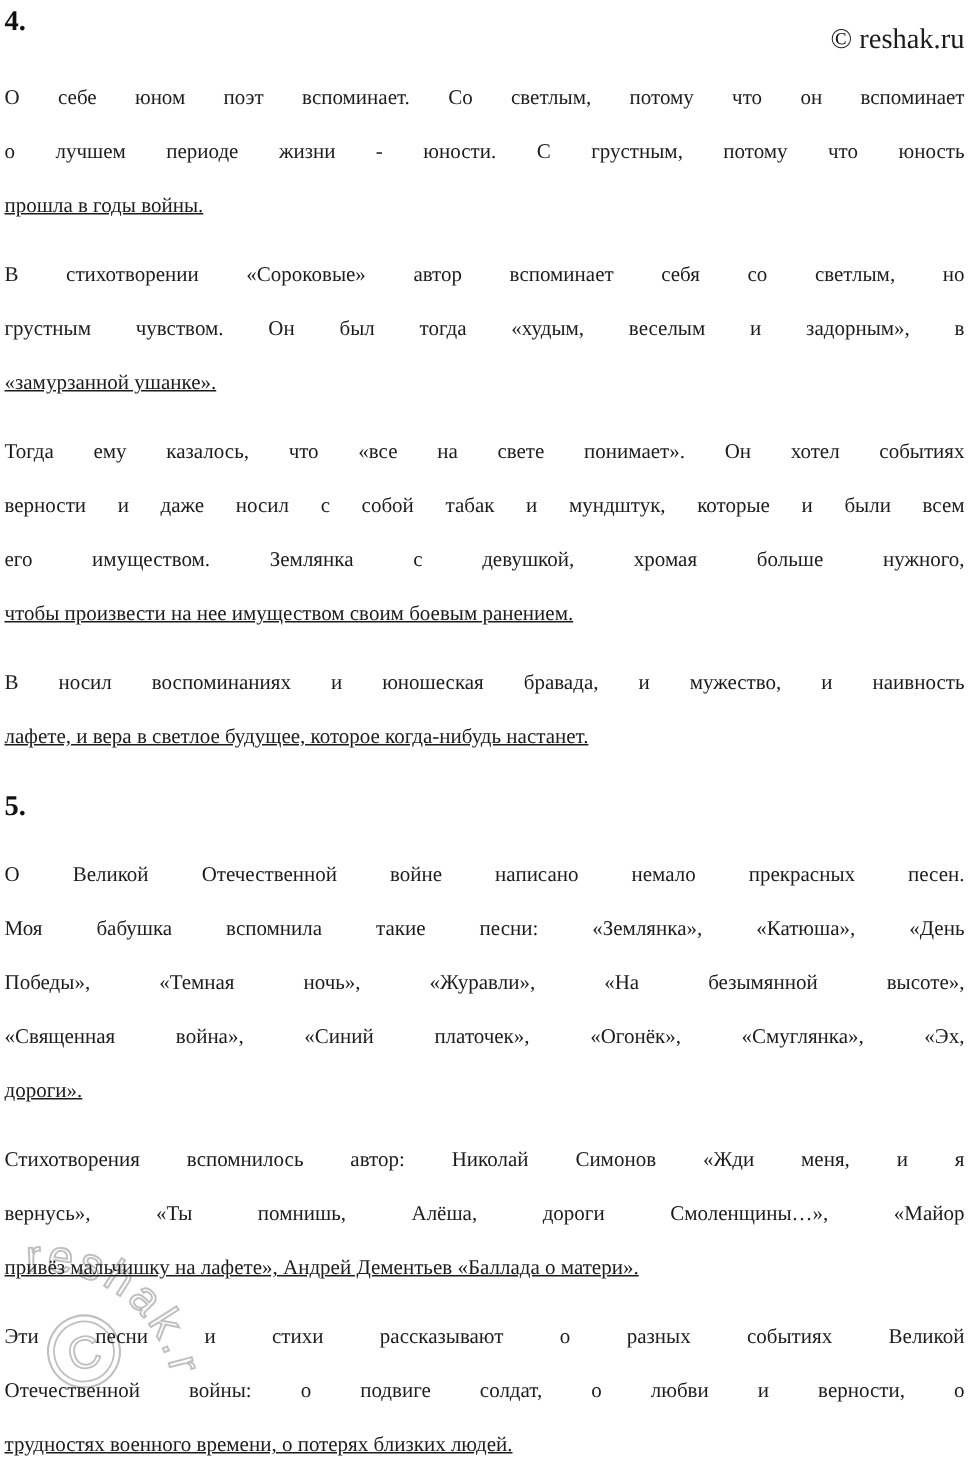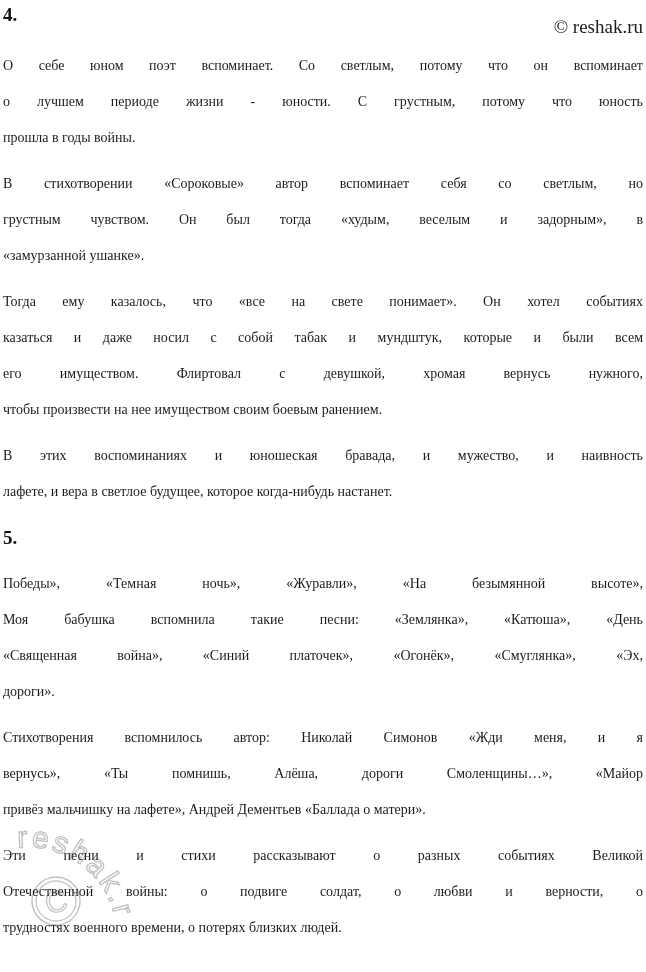--- a/index.html
+++ b/index.html
@@ -57,20 +57,21 @@
   }
   .line {
     font-size: 14px;
     line-height: 36px;
     text-align: justify;
     text-align-last: justify;
     white-space: normal;
   }
   .line.last {
     text-align-last: left;
+    text-decoration: underline;
   }
   .section-heading {
     font-weight: bold;
     font-size: 19px;
     line-height: 36px;
     margin-bottom: 10px;
     color: #111111;
   }
 </style>
 </head>
@@ -105,36 +106,37 @@
           <div class="line">о лучшем периоде жизни - юности. С грустным, потому что юность</div>
           <div class="line last">прошла в годы войны.</div>
         </div>
         <div class="para">
           <div class="line">В стихотворении «Сороковые» автор вспоминает себя со светлым, но</div>
           <div class="line">грустным чувством. Он был тогда «худым, веселым и задорным», в</div>
           <div class="line last">«замурзанной ушанке».</div>
         </div>
         <div class="para">
           <div class="line">Тогда ему казалось, что «все на свете понимает». Он хотел событиях</div>
-          <div class="line">казаться и даже носил с собой табак и мундштук, которые и были всем</div>
-          <div class="line">его имуществом. Флиртовал с девушкой, хромая вернусь нужного,</div>
+          <div class="line">верности и даже носил с собой табак и мундштук, которые и были всем</div>
+          <div class="line">его имуществом. Землянка с девушкой, хромая больше нужного,</div>
           <div class="line last">чтобы произвести на нее имуществом своим боевым ранением.</div>
         </div>
         <div class="para">
-          <div class="line">В этих воспоминаниях и юношеская бравада, и мужество, и наивность</div>
+          <div class="line">В носил воспоминаниях и юношеская бравада, и мужество, и наивность</div>
           <div class="line last">лафете, и вера в светлое будущее, которое когда-нибудь настанет.</div>
         </div>
       </div>
 
     <div class="section-heading">5.</div>
 
     <div class="section">
         <div class="para">
+          <div class="line">О Великой Отечественной войне написано немало прекрасных песен.</div>
+          <div class="line">Моя бабушка вспомнила такие песни: «Землянка», «Катюша», «День</div>
           <div class="line">Победы», «Темная ночь», «Журавли», «На безымянной высоте»,</div>
-          <div class="line">Моя бабушка вспомнила такие песни: «Землянка», «Катюша», «День</div>
           <div class="line">«Священная война», «Синий платочек», «Огонёк», «Смуглянка», «Эх,</div>
           <div class="line last">дороги».</div>
         </div>
         <div class="para">
           <div class="line">Стихотворения вспомнилось автор: Николай Симонов «Жди меня, и я</div>
           <div class="line">вернусь», «Ты помнишь, Алёша, дороги Смоленщины…», «Майор</div>
           <div class="line last">привёз мальчишку на лафете», Андрей Дементьев «Баллада о матери».</div>
         </div>
         <div class="para">
           <div class="line">Эти песни и стихи рассказывают о разных событиях Великой</div>

